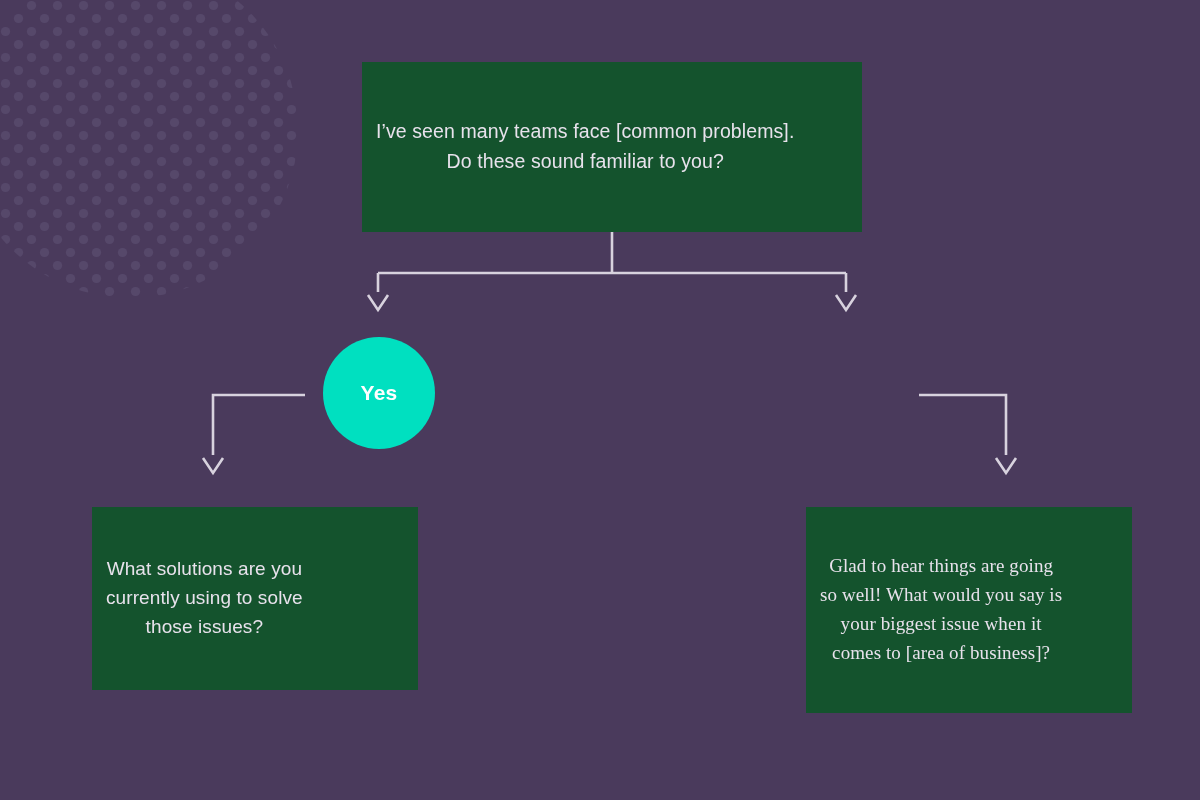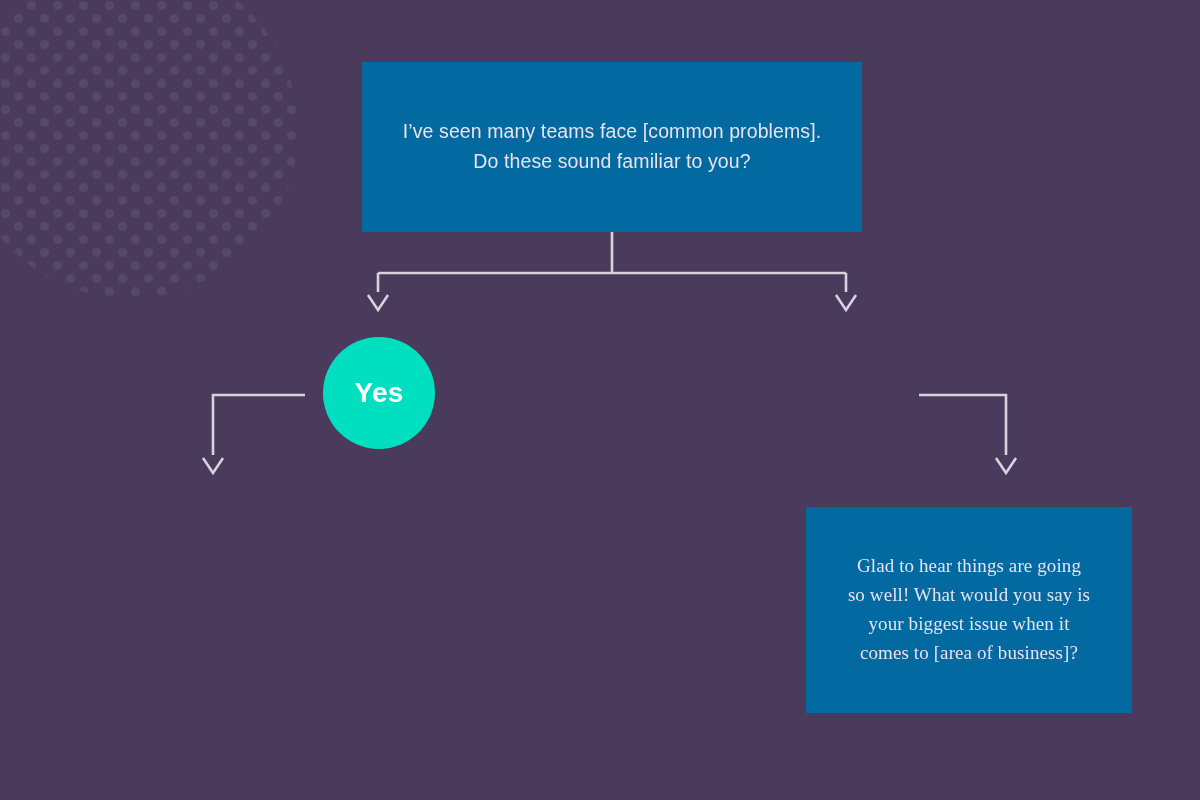--- a/index.html
+++ b/index.html
@@ -27,25 +27,25 @@
     left: -40px;
     top: -40px;
     width: 340px;
     height: 340px;
     pointer-events: none;
   }
 
   
   .flow-box {
     position: absolute;
-    background: #0369a1;
+    background: #14532d;
     box-sizing: border-box;
     display: flex;
     align-items: center;
-    justify-content: center;
+    justify-content: flex-start;
     text-align: center;
   }
   .flow-box .box-text {
     display: block;
     color: #e8e2ec;
     font-size: 19px;
     line-height: 1.52;
     letter-spacing: 0.1px;
     white-space: pre-line;
     padding: 0 14px;
@@ -79,21 +79,21 @@
     position: absolute;
     width: 112px;
     height: 112px;
     border-radius: 50%;
     display: flex;
     align-items: center;
     justify-content: center;
   }
   .decision-circle .circle-label {
     color: #ffffff;
-    font-size: 28px;
+    font-size: 21px;
     font-weight: bold;
     letter-spacing: 0.2px;
   }
   #circle-yes {
     left: 323px;
     top: 337px;
     background: #00e0c0;
   }
   #circle-no {
     left: 791px;
@@ -157,20 +157,25 @@
   <div class="flow-box" id="box-root">
     <span class="box-text">I’ve seen many teams face [common problems].
 Do these sound familiar to you?</span>
   </div>
 
   <div class="decision-circle" id="circle-yes">
     <span class="circle-label">Yes</span>
   </div>
 
 
+  <div class="flow-box" id="box-yes-outcome">
+    <span class="box-text">What solutions are you
+currently using to solve
+those issues?</span>
+  </div>
 
   <div class="flow-box" id="box-no-outcome">
     <span class="box-text">Glad to hear things are going
 so well! What would you say is
 your biggest issue when it
 comes to [area of business]?</span>
   </div>
 
 </div>
 

